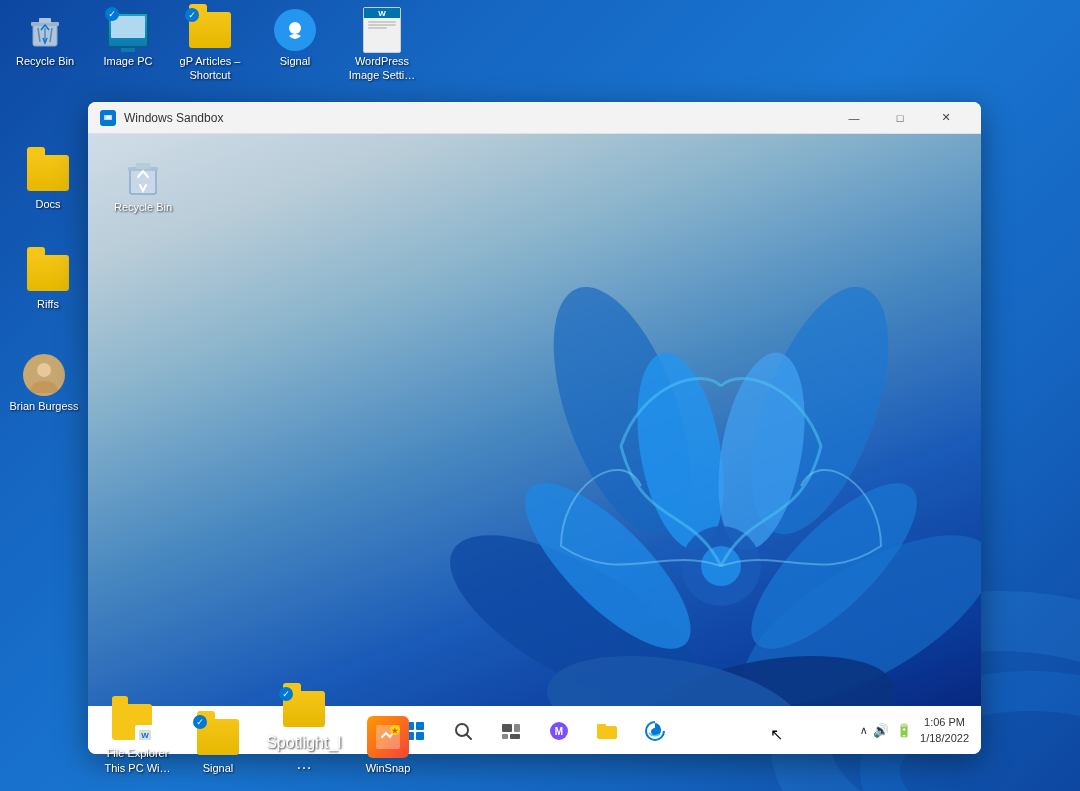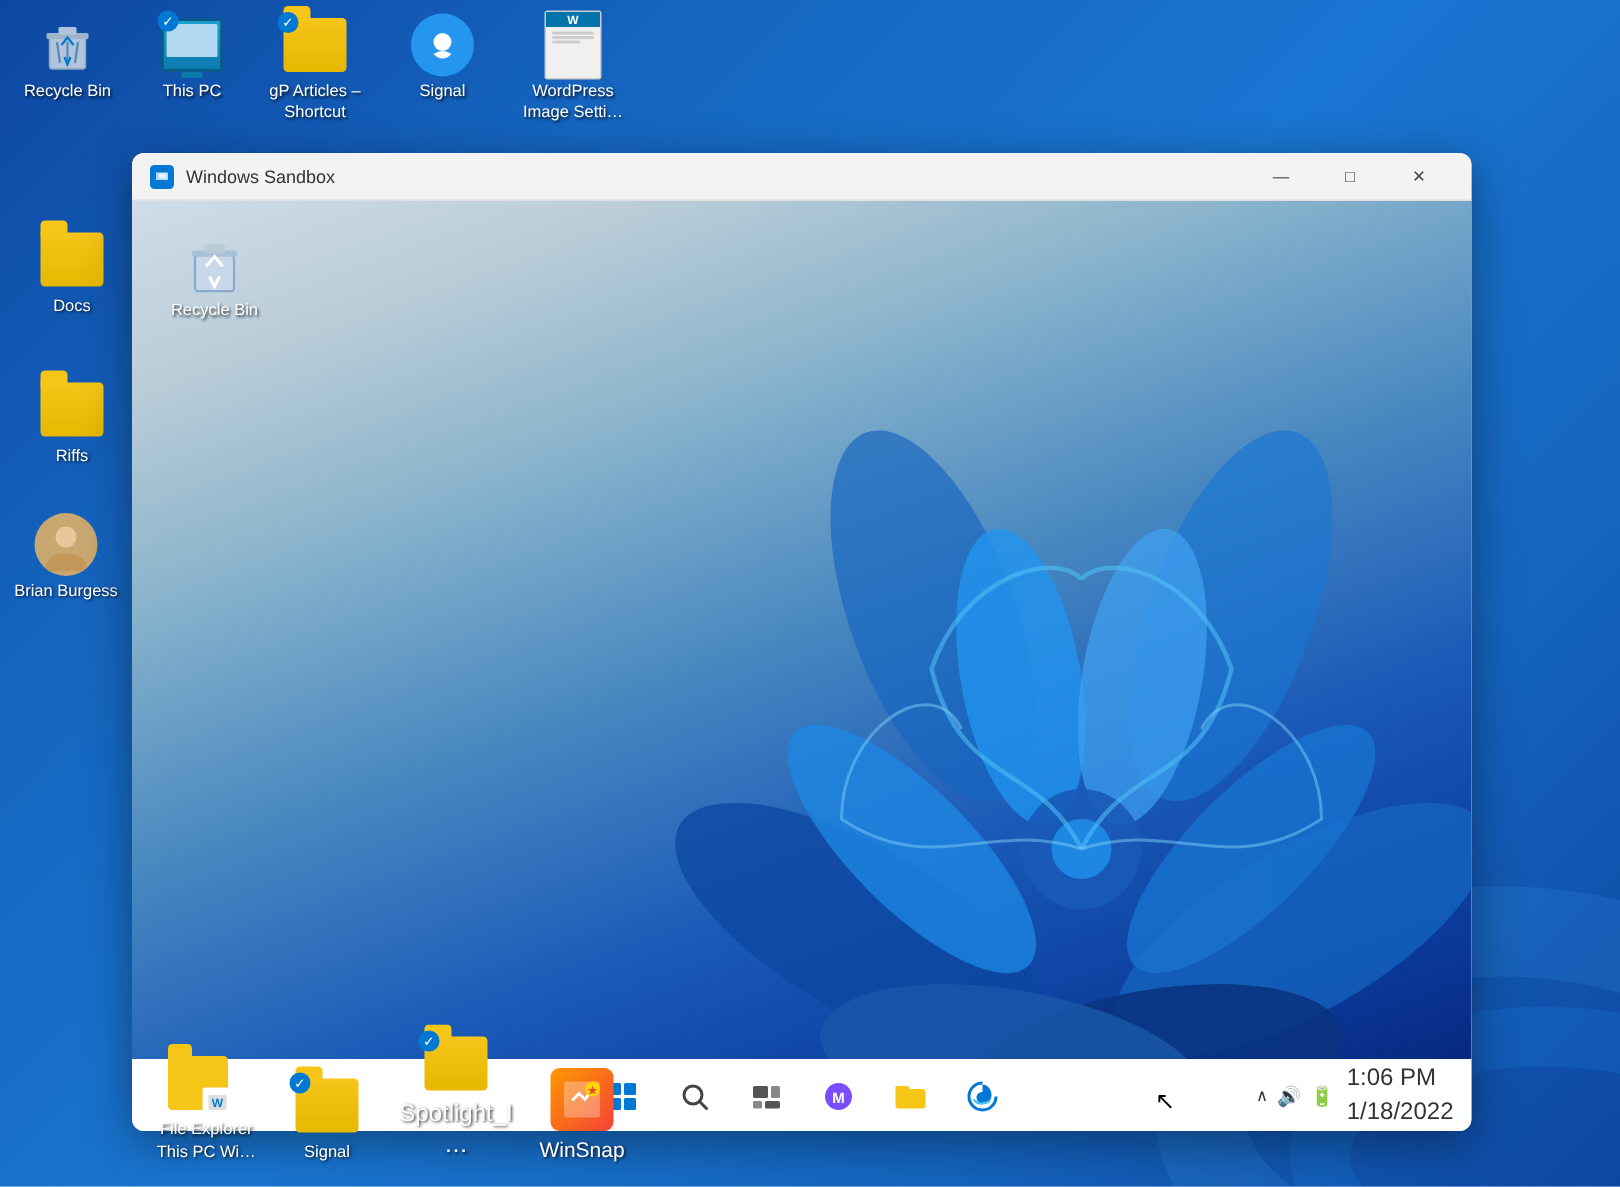--- a/index.html
+++ b/index.html
@@ -227,22 +227,22 @@
 
     .taskbar-right {
       margin-left: auto;
       display: flex;
       align-items: center;
       gap: 8px;
       font-size: 11px;
       color: #333;
     }
     .taskbar-time {
-      text-align: left;
-      font-size: 16px;
+      text-align: center;
+      font-size: 11px;
       line-height: 1.4;
     }
     .taskbar-sys-icons {
       display: flex;
       align-items: center;
       gap: 6px;
       font-size: 13px;
     }
 
     
@@ -282,21 +282,21 @@
   <div class="icon-label">Recycle Bin</div>
 </div>
 
 <div class="desktop-icon" style="top:5px;left:88px;">
   <div class="icon-img" style="position:relative;">
     <div class="monitor-icon">
       <div class="monitor-screen"></div>
     </div>
     <div class="checkmark-badge" style="position:absolute;top:-2px;left:-2px;">✓</div>
   </div>
-  <div class="icon-label">This PC</div>
+  <div class="icon-label">Image PC</div>
 </div>
 
 <div class="desktop-icon" style="top:5px;left:170px;width:80px;">
   <div class="icon-img" style="position:relative;">
     <div class="folder-icon-shape">
       <div class="checkmark-badge" style="position:absolute;top:-4px;left:-4px;background:#0078d4;border-radius:50%;width:14px;height:14px;display:flex;align-items:center;justify-content:center;font-size:9px;color:white;">✓</div>
     </div>
   </div>
   <div class="icon-label">gP Articles – Shortcut</div>
 </div>
@@ -336,21 +336,21 @@
   <div class="icon-label">Docs</div>
 </div>
 
 <div class="desktop-icon" style="top:248px;left:8px;">
   <div class="icon-img">
     <div class="folder-icon-shape"></div>
   </div>
   <div class="icon-label">Riffs</div>
 </div>
 
-<div class="desktop-icon" style="top:338px;left:0px;width:88px;">
+<div class="desktop-icon" style="top:350px;left:0px;width:88px;">
   <div class="icon-img">
     <div class="person-icon">
       <svg width="36" height="36" viewBox="0 0 36 36">
         <circle cx="18" cy="13" r="7" fill="#e8c89a"></circle>
         <path d="M4 36 Q4 24 18 24 Q32 24 32 36Z" fill="#c4985a"></path>
       </svg>
     </div>
   </div>
   <div class="icon-label">Brian Burgess</div>
 </div>
@@ -525,14 +525,14 @@
     <div style="width:42px;height:42px;background:linear-gradient(135deg,#ff9800,#f44336);border-radius:6px;display:flex;align-items:center;justify-content:center;">
       <svg width="28" height="28" viewBox="0 0 28 28">
         <rect x="2" y="2" width="24" height="24" rx="2" fill="rgba(255,255,255,0.3)"></rect>
         <path d="M8 14 L12 10 L16 14 L20 8" stroke="white" stroke-width="2" fill="none" stroke-linecap="round"></path>
 
         <circle cx="21" cy="7" r="5" fill="#ffd700"></circle>
         <text x="21" y="10" text-anchor="middle" fill="#f44336" font-size="7" font-weight="bold">★</text>
       </svg>
     </div>
   </div>
-  <div class="icon-label" style="color:white;font-size:14px;text-align:center;text-shadow:1px 1px 2px rgba(0,0,0,0.8);margin-top:3px;">WinSnap</div>
+  <div class="icon-label" style="color:white;font-size:11px;text-align:center;text-shadow:1px 1px 2px rgba(0,0,0,0.8);margin-top:3px;">WinSnap</div>
 </div>
 
 </body></html>

